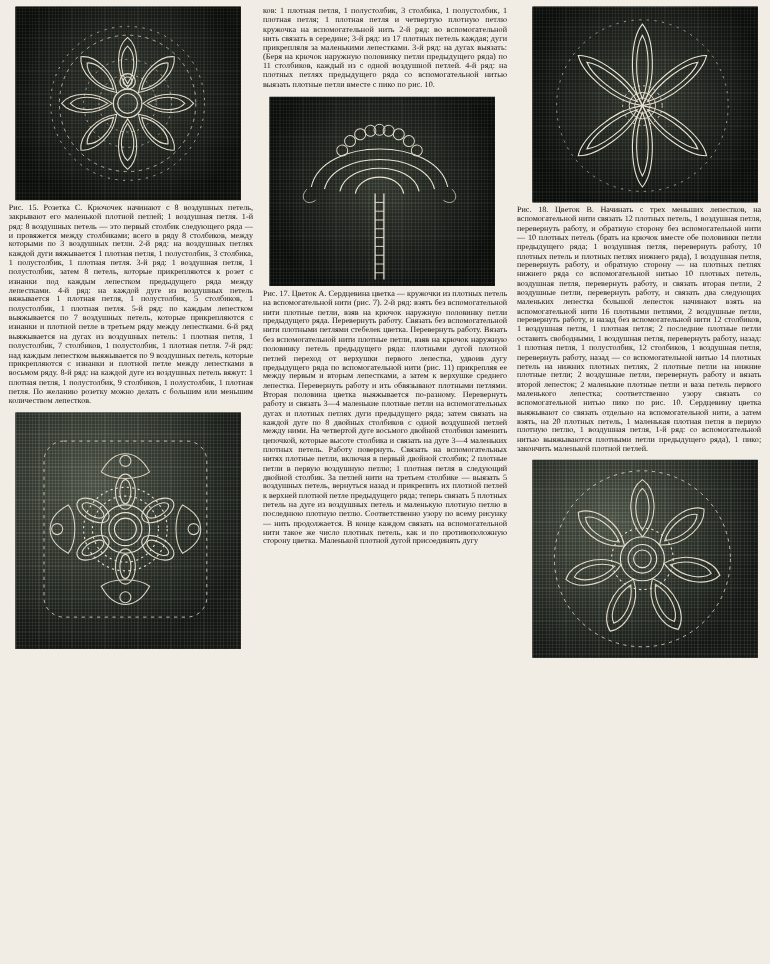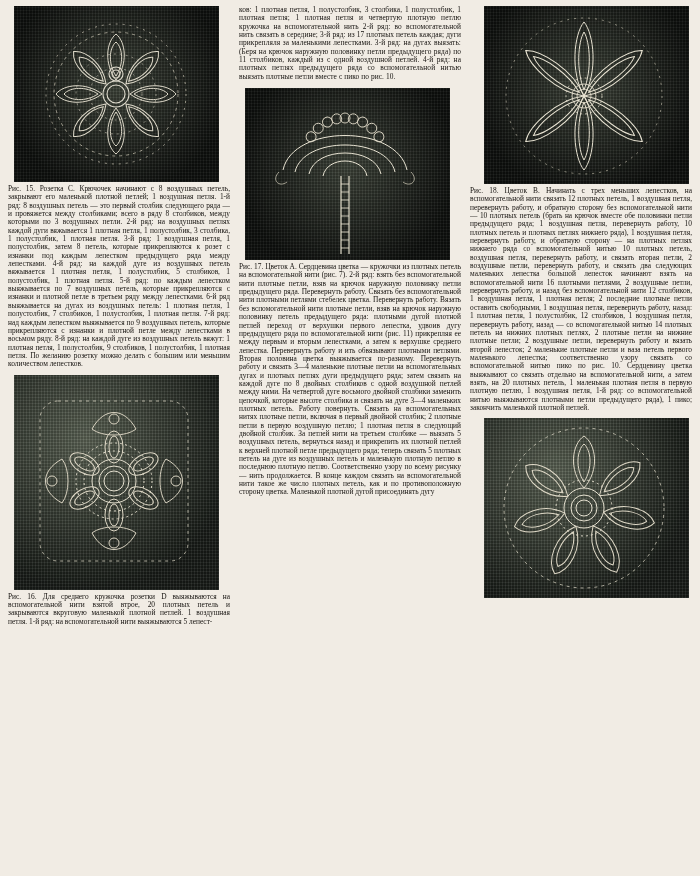--- a/index.html
+++ b/index.html
@@ -170,21 +170,20 @@
               <use href="#lobe" transform="rotate(180)"></use>
               <use href="#lobe" transform="rotate(270)"></use>
             </g>
             <g stroke="#efe9d6" fill="none" stroke-width="0.8" opacity="0.85">
               <rect x="-74" y="-80" width="148" height="160" rx="18" stroke-dasharray="3 4"></rect>
             </g>
           </g>
         </svg>
       </div>
 
-      <p class="cap">Рис. 16. Для среднего кружочка розетки D выяжываются на вспомогательной нити взятой втрое, 20 плотных петель и закрываются вкруговую маленькой плотной петлей. 1 воздушная петля. 1-й ряд: на вспомогательной нити выяжываются 5 лепест-</p>
     </div>
 
     <div class="col">
 
       <p class="txt noind">ков: 1 плотная петля, 1 полустолбик, 3 столбика, 1 полустолбик, 1 плотная петля; 1 плотная петля и четвертую плотную петлю кружочка на вспомогательной нить 2-й ряд: во вспомогательной нить связать в середине; 3-й ряд: из 17 плотных петель каждая; дуги прикрепляля за маленькими лепестками. 3-й ряд: на дугах выязать: (Беря на крючок наружную половинку петли предыдущего ряда) по 11 столбиков, каждый из с одной воздушной петлей. 4-й ряд: на плотных петлях предыдущего ряда со вспомогательной нитью выязать плотные петли вместе с пико по рис. 10.</p>
 
       <div class="photo dark fig" id="fig17img" style="margin-top:7px">
         <div class="grain"></div>
         <svg class="lace" viewBox="0 0 205 172" preserveAspectRatio="none">
           <g transform="translate(100,70)">

